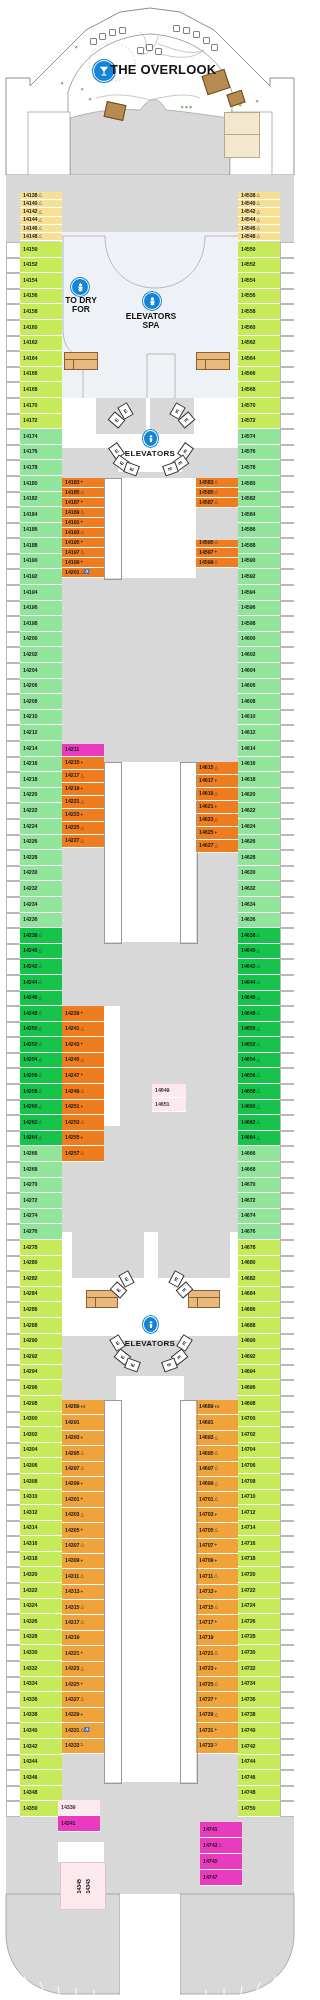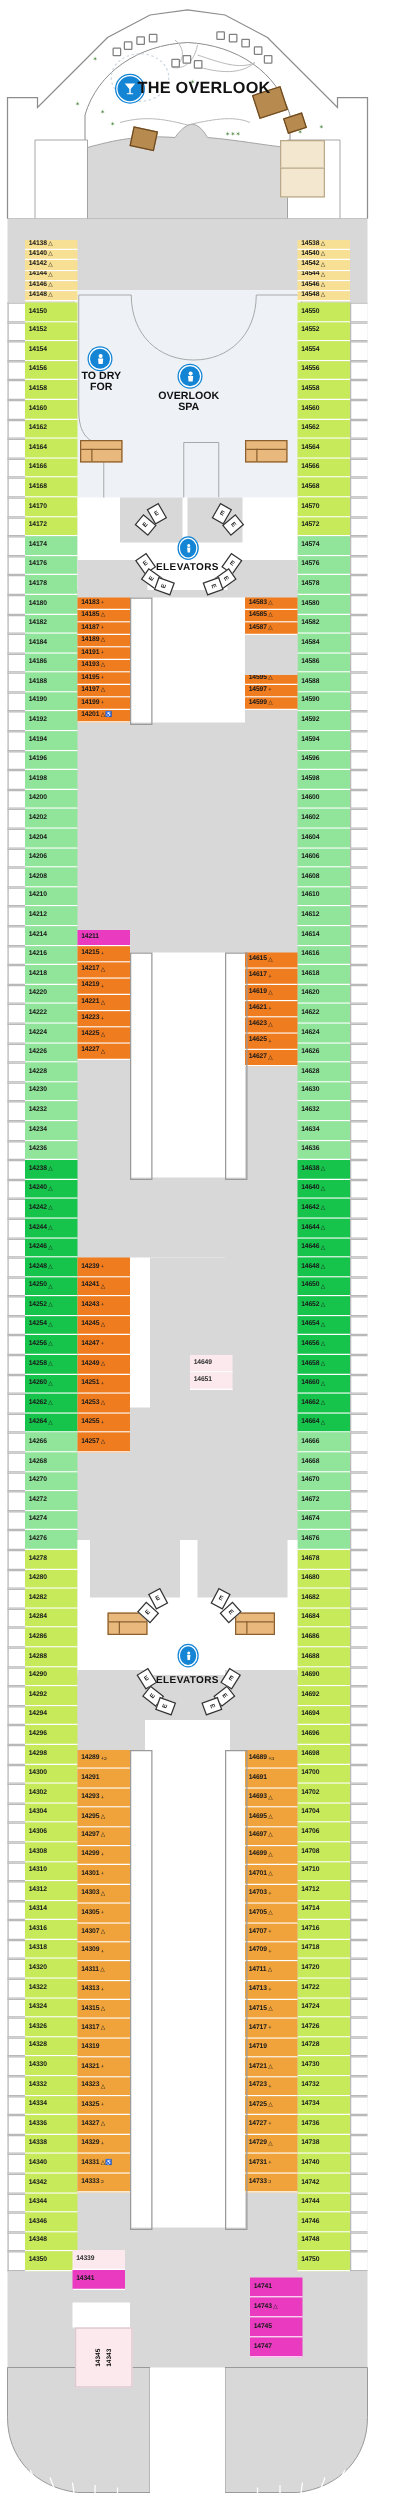--- a/index.html
+++ b/index.html
@@ -143,21 +143,21 @@
     <span>TO DRY FOR</span>
   </div>
 
   <div class="icon" style="left:143px;top:292px;width:16px;height:16px;">
     <svg viewBox="0 0 16 16" width="11" height="11">
         <circle cx="8" cy="4.2" r="2.4" fill="#fff"></circle>
         <path d="M5 7 L11 7 L10.4 13.4 L5.6 13.4 Z" fill="#fff"></path>
       </svg>
   </div>
   <div class="lbl lbl-venue" style="left:124px;top:312px;width:54px;">
-    <span>OVERLOOK SPA</span>
+    <span>ELEVATORS SPA</span>
   </div>
 
   <div class="col" id="port-fwd" style="left:20px;top:192px;width:42px;">
       <div class="cab c-yellow left-lbl" style="height: 8.2px;">
         <span>14138</span>
         <span class="sym">△</span>
       </div>
       <div class="cab c-yellow left-lbl" style="height: 8.2px;">
         <span>14140</span>
         <span class="sym">△</span>

